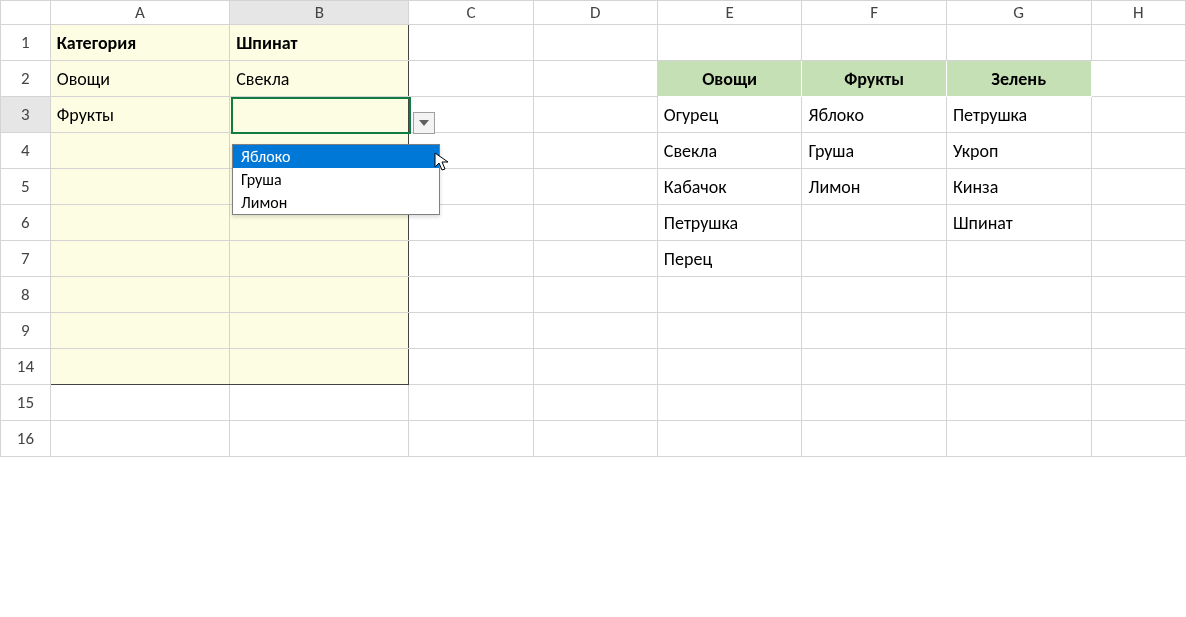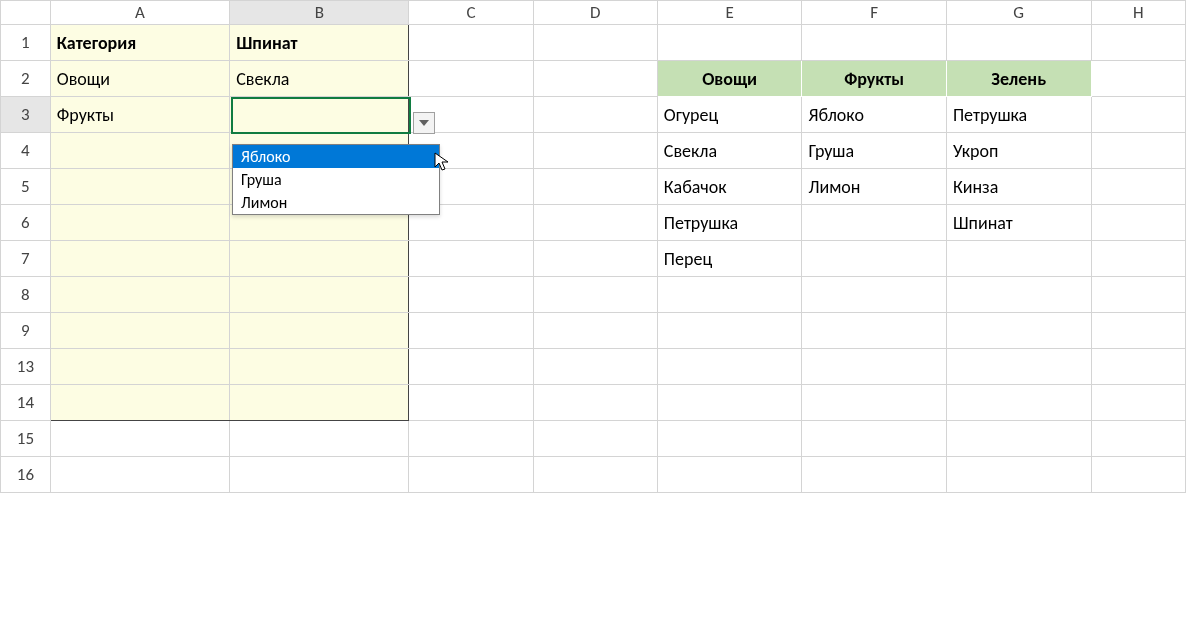--- a/index.html
+++ b/index.html
@@ -202,31 +202,20 @@
           <td class="cell yellow box-left"></td>
           <td class="cell yellow box-right"></td>
           <td class="cell"></td>
           <td class="cell"></td>
           <td class="cell"></td>
           <td class="cell"></td>
           <td class="cell"></td>
           <td class="cell"></td>
         </tr>
         <tr>
-          <th class="rowhdr">13</th>
-          <td class="cell yellow box-left"></td>
-          <td class="cell yellow box-right"></td>
-          <td class="cell"></td>
-          <td class="cell"></td>
-          <td class="cell"></td>
-          <td class="cell"></td>
-          <td class="cell"></td>
-          <td class="cell"></td>
-        </tr>
-        <tr>
           <th class="rowhdr">14</th>
           <td class="cell yellow box-bot box-left"></td>
           <td class="cell yellow box-bot box-right"></td>
           <td class="cell"></td>
           <td class="cell"></td>
           <td class="cell"></td>
           <td class="cell"></td>
           <td class="cell"></td>
           <td class="cell"></td>
         </tr>

